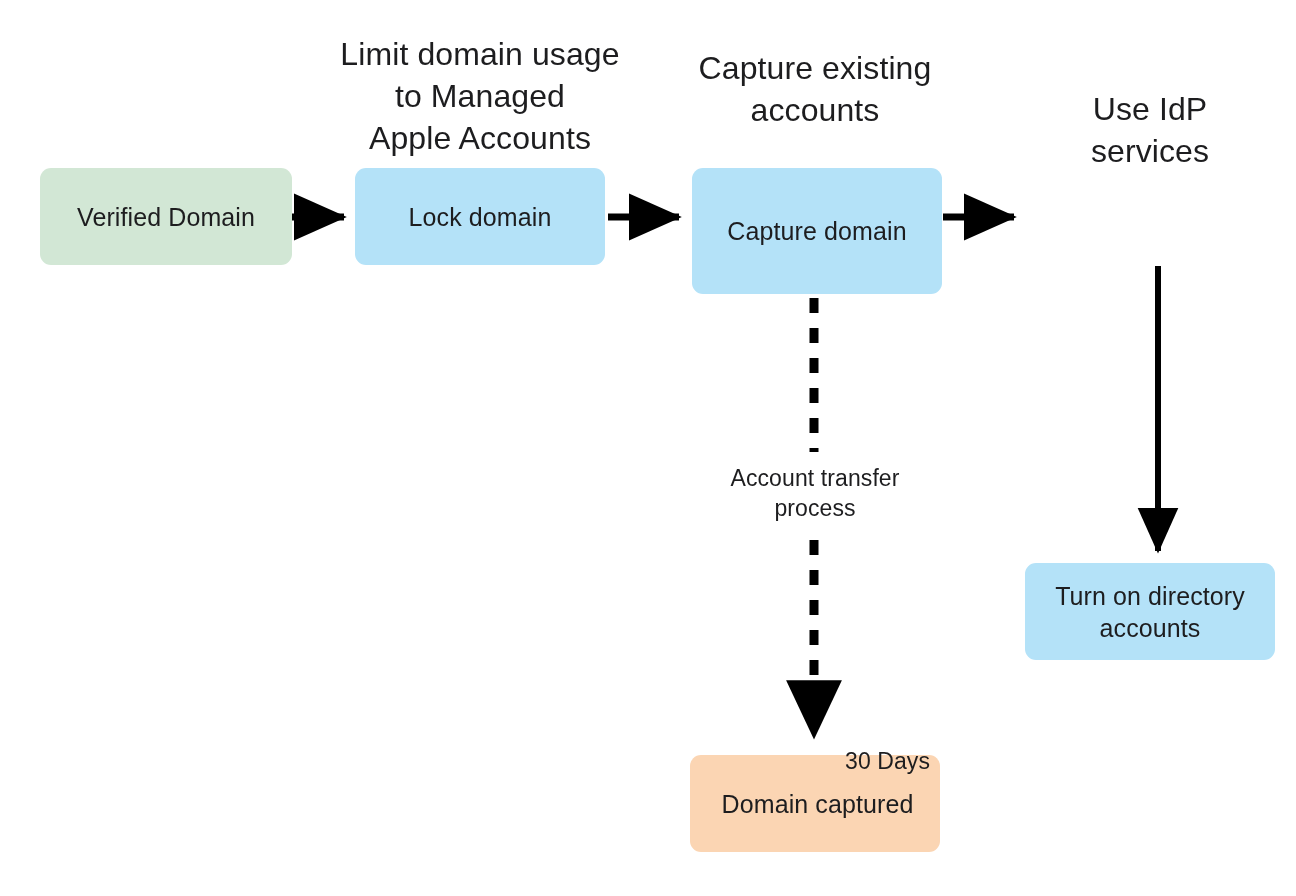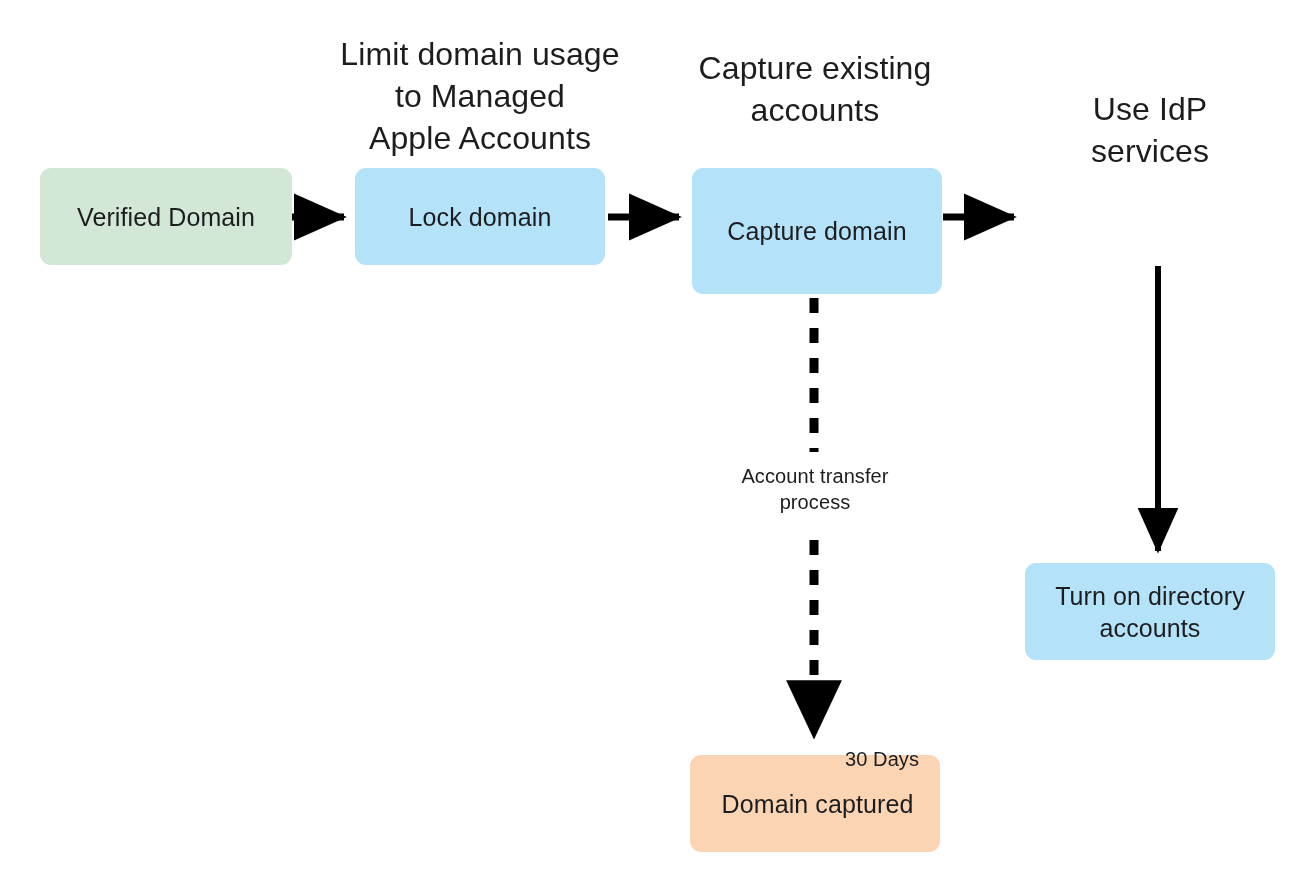--- a/index.html
+++ b/index.html
@@ -47,21 +47,21 @@
     color: #1d1d1f;
     font-size: 32px;
     line-height: 1.32;
     letter-spacing: 0.1px;
     white-space: pre-line;
   }
   .edge-label {
     position: absolute;
     text-align: center;
     color: #1d1d1f;
-    font-size: 20px;
+    font-size: 23px;
     line-height: 1.32;
     letter-spacing: 0.1px;
     white-space: pre-line;
   }
   
   #node-verified-domain { left: 24px;   top: 168px; width: 252px; height: 97px; margin-left: 16px; }
   #node-lock-domain     { left: 355px;  top: 168px; width: 250px; height: 97px; }
   #node-capture-domain  { left: 692px;  top: 168px; width: 250px; height: 126px; }
   #node-federated-auth  { left: 1025px; top: 168px; width: 250px; height: 97px; }
   #node-directory-sync  { left: 1025px; top: 563px; width: 250px; height: 97px; }

